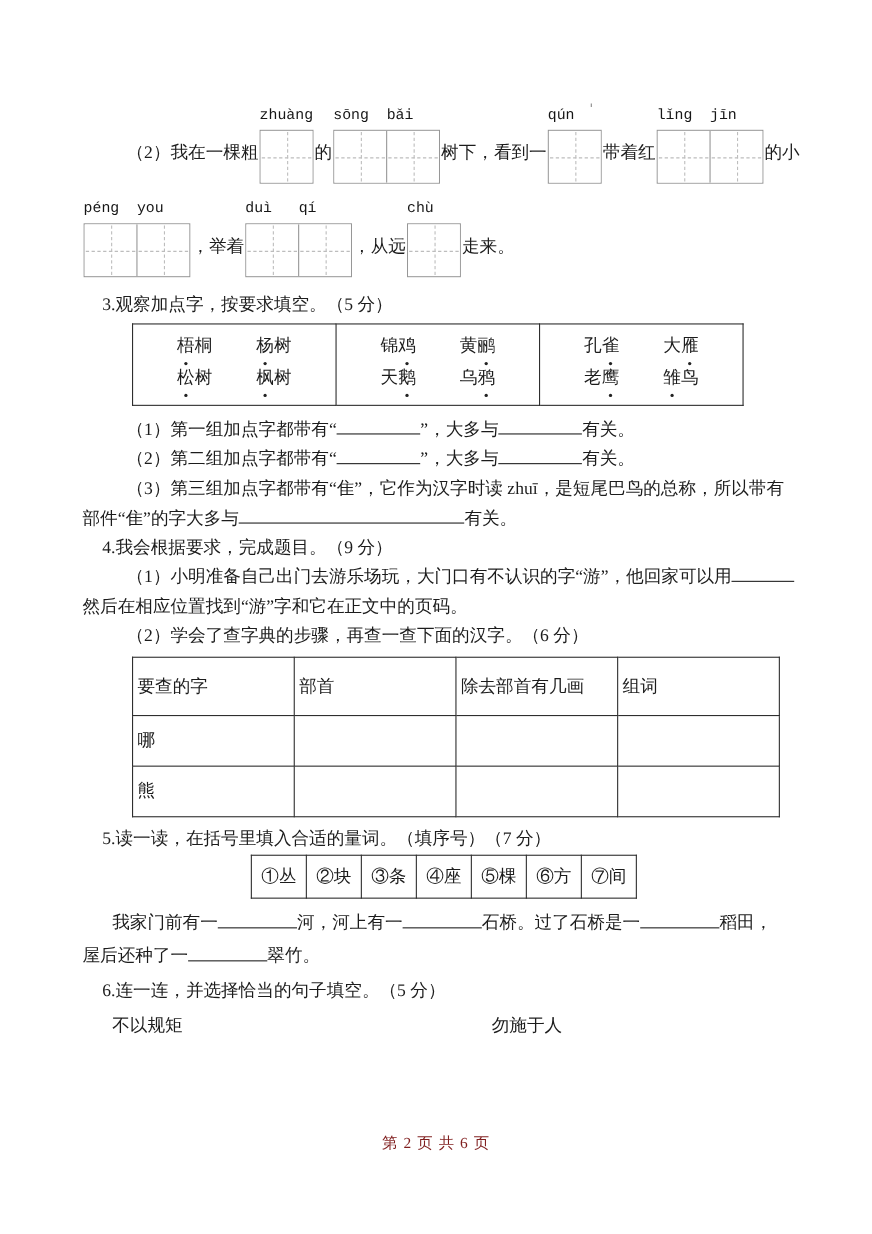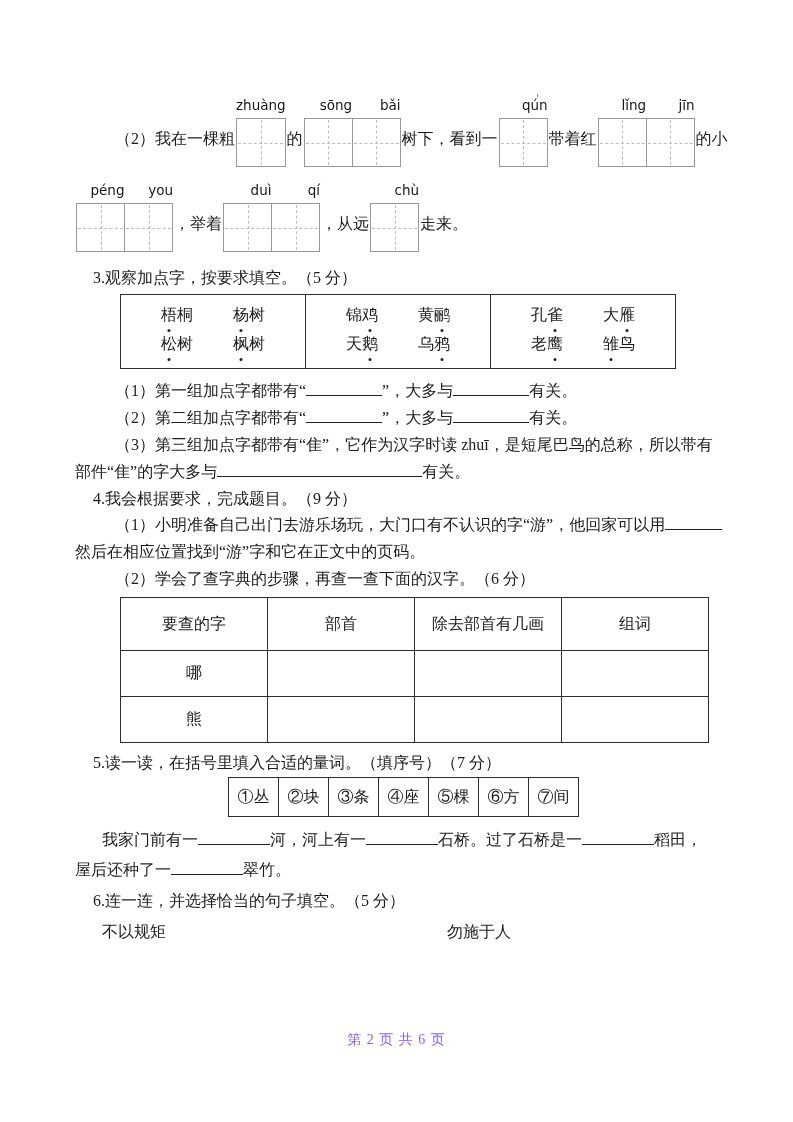--- a/index.html
+++ b/index.html
@@ -15,21 +15,21 @@
   }
   
   .pline{display:flex;align-items:flex-end;white-space:pre;}
   .pline .seg-text{padding-bottom:17px;}
   .pline1{margin-left:40px;}
   .pline2{margin-top:14px;}
   .box-unit{display:inline-flex;flex-direction:column;margin:0 1px;}
   .pinyin-row{display:flex;justify-content:space-around;
     font-family:"DejaVu Sans","Liberation Sans",sans-serif;
     font-size:13.5px;color:#161616;height:19px;margin-bottom:3px;line-height:19px;}
-  .pinyin-label{flex:1;text-align:right;}
+  .pinyin-label{flex:1;text-align:left;font-family:Liberation Mono, monospace;}
   .tian-boxes{display:inline-flex;border:1.6px solid #979797;}
   .tian-cell{width:47px;height:47px;position:relative;background:#fff;}
   .tian-cell + .tian-cell{border-left:1.6px solid #979797;}
   .tian-cell::before{content:'';position:absolute;left:1px;right:1px;top:50%;border-top:1px dashed #bdbdbd;}
   .tian-cell::after{content:'';position:absolute;top:1px;bottom:1px;left:50%;border-left:1px dashed #bdbdbd;}
   .stray{position:absolute;left:536px;top:92px;font-size:12px;color:#8a8a8a;
     font-family:"DejaVu Sans",sans-serif;}
   
   .q-title{line-height:24px;margin-left:18px;white-space:pre;}
   .mt14{margin-top:14px;} .mt8{margin-top:8px;}
@@ -43,35 +43,35 @@
   
   .table1{border-collapse:collapse;margin:4px 0 0 45px;}
   .table1 td{border:1.2px solid #2e2e2e;width:184px;padding:5px 0 10px 0;vertical-align:middle;}
   .wrow{display:flex;justify-content:space-evenly;line-height:29px;}
   .word{display:inline-block;}
   .dc{position:relative;display:inline-block;}
   .dc.d::after{content:'';position:absolute;left:50%;bottom:-3px;transform:translateX(-50%);
     width:3px;height:3px;background:#222;border-radius:50%;}
   
   .table2{border-collapse:collapse;margin:5px 0 0 45px;}
-  .table2 th,.table2 td{border:1.2px solid #2e2e2e;width:138px;text-align:center;
+  .table2 th,.table2 td{border:1.2px solid #2e2e2e;width:138px;text-align:left;
     font-weight:normal;font-size:16px;padding:4px;}
   .table2 th{height:44px;}
   .table2 td{height:37px;}
   
   .opts{border-collapse:collapse;margin:2px 0 0 153px;}
   .opts td{border:1.2px solid #2e2e2e;width:47px;height:36px;text-align:center;font-size:16px;}
   
   .match{margin-top:4px;}
   .match-row{display:flex;align-items:center;height:31px;}
   .match-left{margin-left:27px;width:345px;}
   .match-right{}
   
   .footer{position:absolute;top:1031px;left:0;width:100%;text-align:center;
-    font-size:14px;color:#8b5cf6;letter-spacing:1px;}
+    font-size:14px;color:#7f1d1d;letter-spacing:1px;}
 </style>
 </head>
 <body>
 
 <div class="page">
 
   <span class="stray">'</span>
 
   <div class="pline pline1"><span class="seg-text">（2）我在一棵粗</span><span class="box-unit"><span class="pinyin-row"><span class="pinyin-label">zhuàng</span></span><span class="tian-boxes"><span class="tian-cell"></span></span></span><span class="seg-text">的</span><span class="box-unit"><span class="pinyin-row"><span class="pinyin-label">sōng</span><span class="pinyin-label">bǎi</span></span><span class="tian-boxes"><span class="tian-cell"></span><span class="tian-cell"></span></span></span><span class="seg-text">树下，看到一</span><span class="box-unit"><span class="pinyin-row"><span class="pinyin-label">qún</span></span><span class="tian-boxes"><span class="tian-cell"></span></span></span><span class="seg-text">带着红</span><span class="box-unit"><span class="pinyin-row"><span class="pinyin-label">lǐng</span><span class="pinyin-label">jīn</span></span><span class="tian-boxes"><span class="tian-cell"></span><span class="tian-cell"></span></span></span><span class="seg-text">的小</span></div>
   <div class="pline pline2"><span class="box-unit"><span class="pinyin-row"><span class="pinyin-label">péng</span><span class="pinyin-label">you</span></span><span class="tian-boxes"><span class="tian-cell"></span><span class="tian-cell"></span></span></span><span class="seg-text">，举着</span><span class="box-unit"><span class="pinyin-row"><span class="pinyin-label">duì</span><span class="pinyin-label">qí</span></span><span class="tian-boxes"><span class="tian-cell"></span><span class="tian-cell"></span></span></span><span class="seg-text">，从远</span><span class="box-unit"><span class="pinyin-row"><span class="pinyin-label">chù</span></span><span class="tian-boxes"><span class="tian-cell"></span></span></span><span class="seg-text">走来。</span></div>

